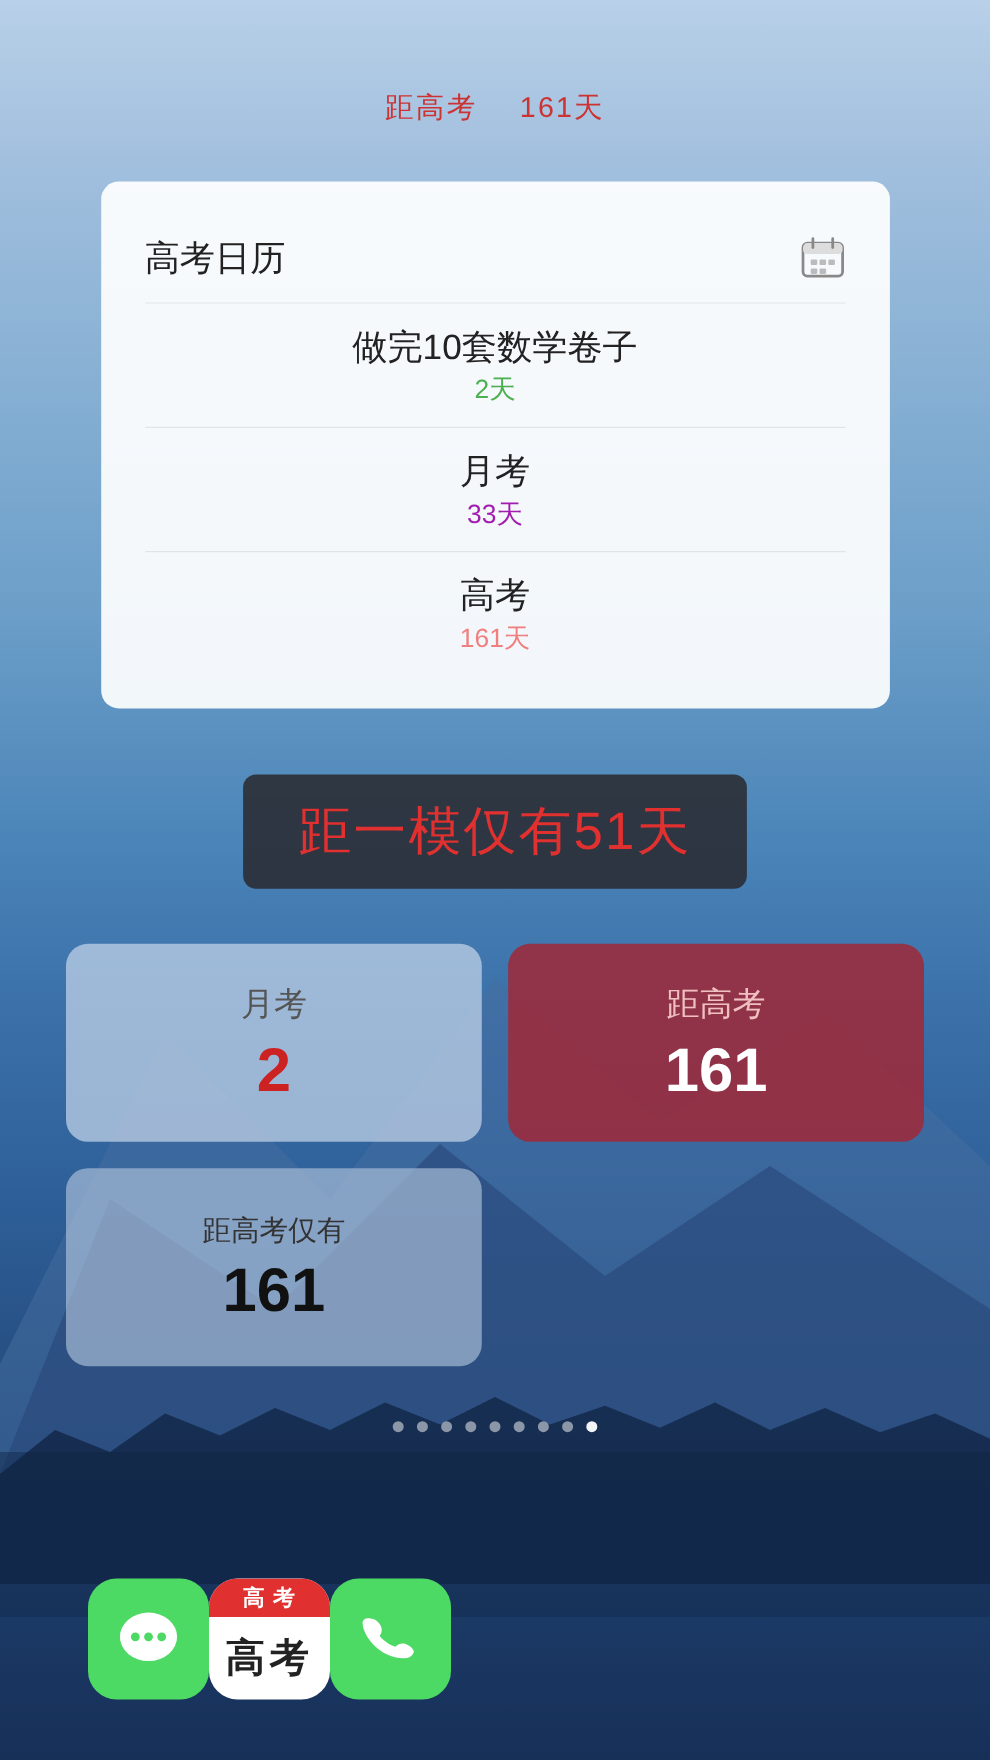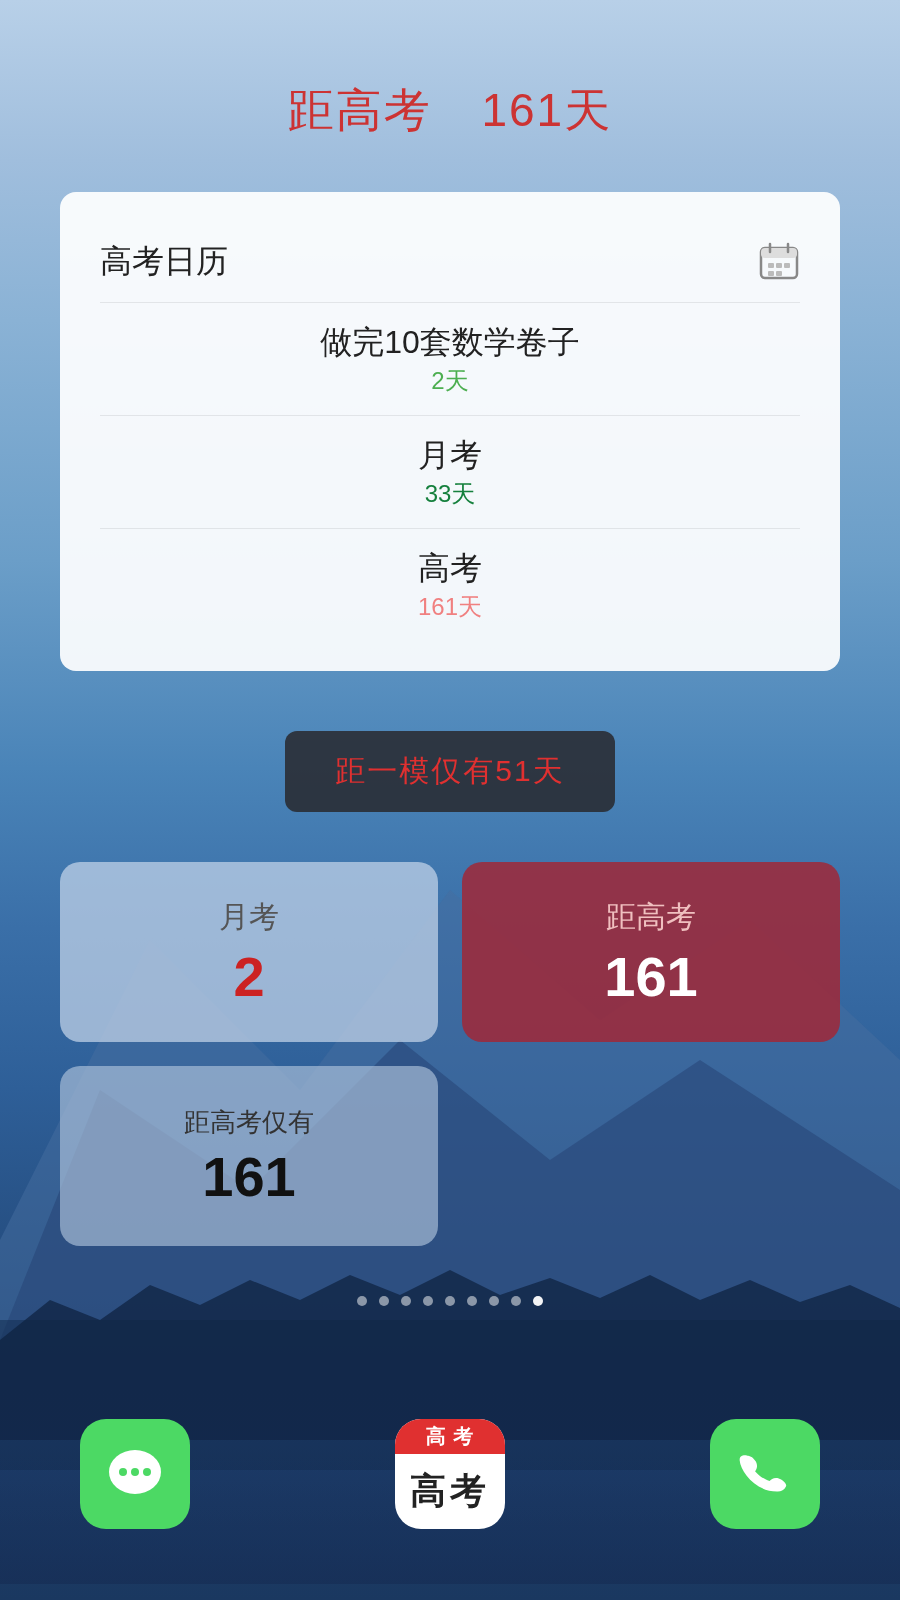--- a/index.html
+++ b/index.html
@@ -35,36 +35,36 @@
       position: absolute;
       inset: 0;
       display: flex;
       flex-direction: column;
       align-items: center;
     }
 
     
     #top-countdown {
       margin-top: 80px;
-      font-size: 46px;
+      font-size: 26px;
       font-weight: 500;
       letter-spacing: 2px;
     }
 
     #top-countdown .label-part {
       color: #cc3333;
     }
 
     #top-countdown .number-part {
       color: #cc3333;
     }
 
     
     #card-widget {
-      width: 780px;
+      width: 717px;
       background: rgba(255, 255, 255, 0.92);
       border-radius: 16px;
       margin-top: 50px;
       padding: 30px 40px;
     }
 
     .card-row {
       display: flex;
       justify-content: space-between;
       align-items: center;
@@ -81,21 +81,21 @@
       color: #222;
       font-weight: 400;
     }
 
     .card-row-value {
       font-size: 24px;
       font-weight: 400;
     }
 
     .card-row-value.green { color: #4CAF50; }
-    .card-row-value.blue  { color: #15803d; }
+    .card-row-value.blue  { color: #a21caf; }
     .card-row-value.pink  { color: #F08080; }
 
     .calendar-icon {
       width: 42px;
       height: 42px;
       display: flex;
       flex-direction: column;
       align-items: center;
       justify-content: center;
     }
@@ -107,21 +107,21 @@
 
     
     #yi-mo-badge {
       margin-top: 60px;
       background: rgba(40, 40, 45, 0.85);
       border-radius: 12px;
       padding: 20px 50px;
     }
 
     #yi-mo-badge span {
-      font-size: 30px;
+      font-size: 48px;
       color: #e03030;
       font-weight: 500;
       letter-spacing: 2px;
     }
 
     
     #widget-grid {
       display: grid;
       grid-template-columns: 1fr 1fr;
       gap: 24px;
@@ -193,28 +193,28 @@
       background: rgba(255,255,255,0.5);
     }
 
     .dot.active {
       background: rgba(255,255,255,0.95);
     }
 
     
     #dock {
       position: absolute;
-      bottom: 16px;
+      bottom: 0;
       left: 0;
       right: 0;
       height: 200px;
       background: linear-gradient(to top, rgba(20,40,80,0.5), transparent);
       display: flex;
       align-items: center;
-      justify-content: space-between;
+      justify-content: flex-start;
       padding: 0 80px;
       padding-bottom: 20px;
     }
 
     .dock-icon {
       width: 110px;
       height: 110px;
       border-radius: 26px;
       display: flex;
       align-items: center;

